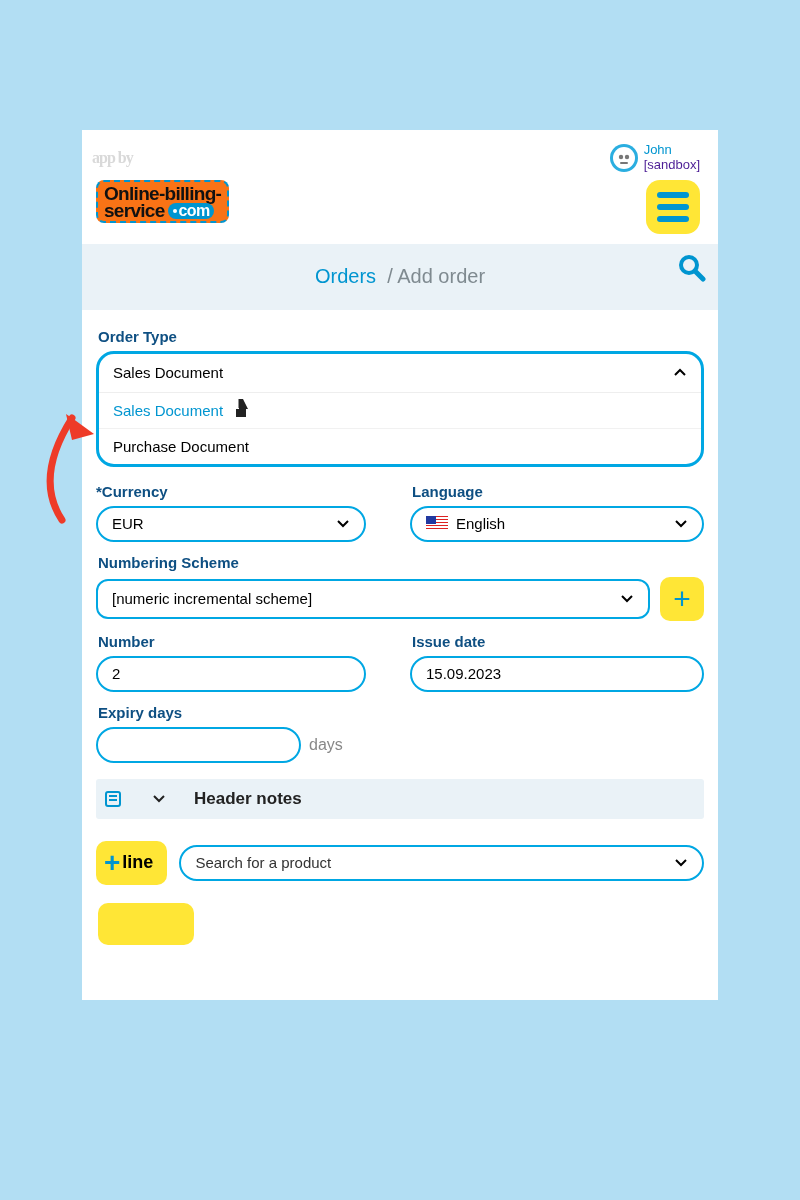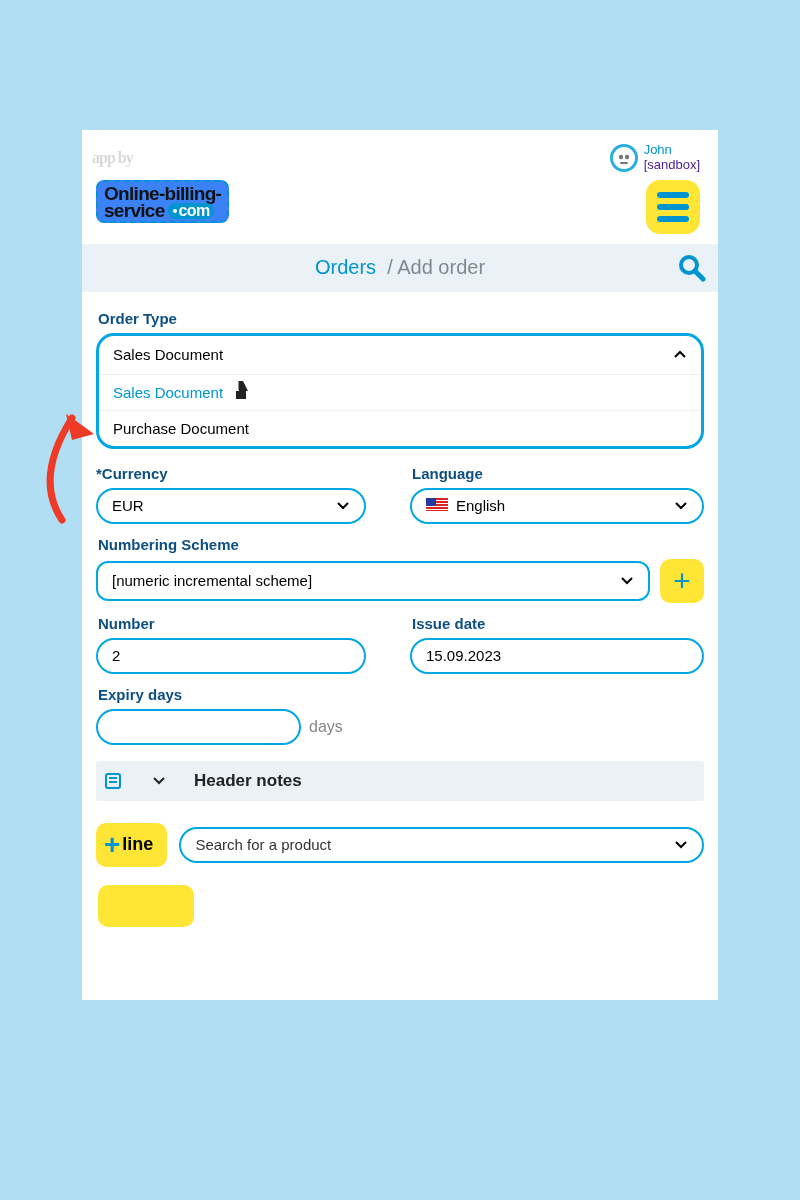--- a/index.html
+++ b/index.html
@@ -61,21 +61,21 @@
   .header-logo {
     display: flex;
     justify-content: space-between;
     align-items: flex-start;
     padding: 2px 18px 8px 14px;
   }
   .logo {
     border: 2px dashed #0095d0;
     border-radius: 8px;
     padding: 3px 6px 1px 6px;
-    background: #3b82f6;
+    background: #f97316;
   }
   .logo-line1 {
     font-family: Arial, sans-serif;
     font-weight: 800;
     font-size: 19px;
     color: #111;
     letter-spacing: -0.7px;
     line-height: 0.92;
     font-stretch: condensed;
   }
@@ -120,21 +120,21 @@
     background: #0095d0;
     border-radius: 4px;
   }
   
   .breadcrumb-bar {
     background: #eaf2f7;
     display: flex;
     align-items: center;
     justify-content: center;
     position: relative;
-    height: 48px;
+    height: 66px;
     margin-top: 2px;
   }
   .breadcrumb-bar .crumbs {
     font-size: 20px;
     color: #7f8a90;
   }
   .breadcrumb-bar .crumb-link { color: #0095d0; }
   .search-icon {
     position: absolute;
     right: 12px;

